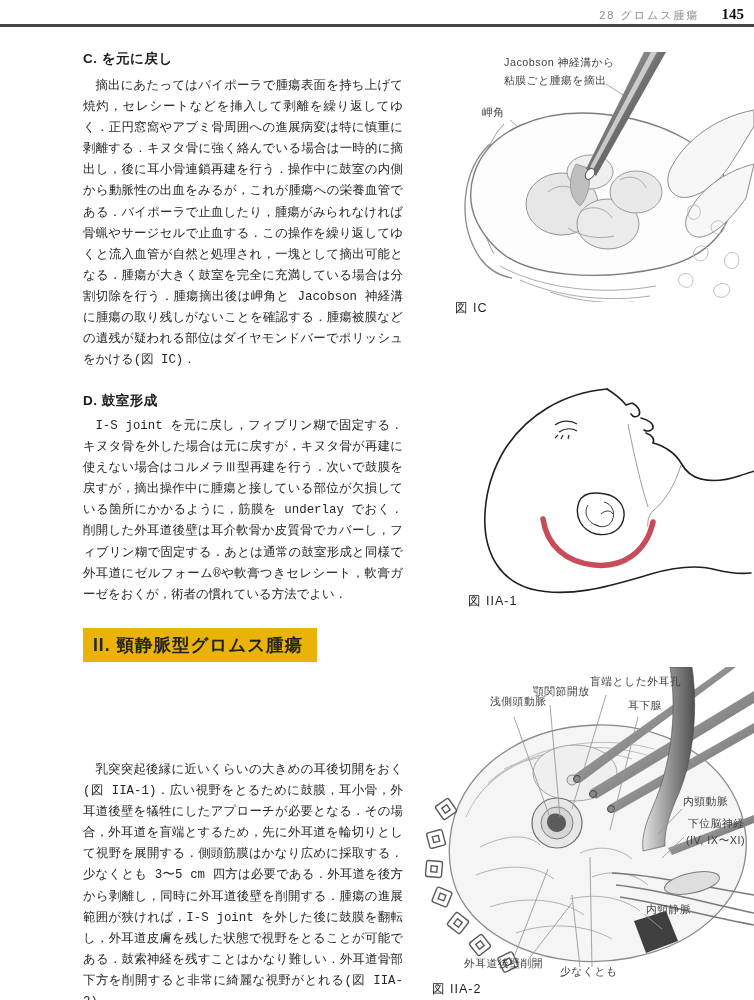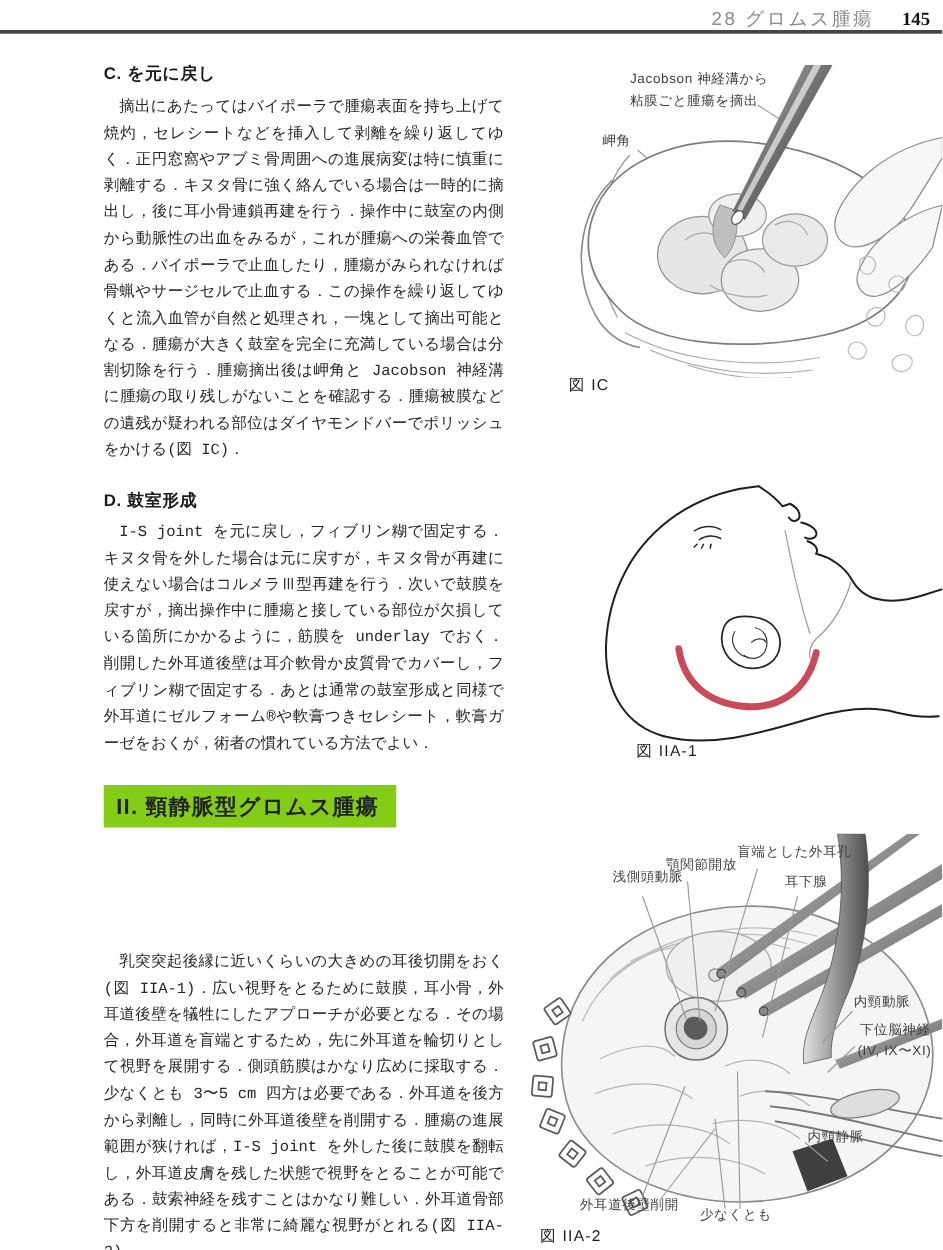--- a/index.html
+++ b/index.html
@@ -1,28 +1,28 @@
 <!DOCTYPE html>
 <html lang="ja"><head>
 <meta charset="utf-8">
 <style>
   html,body{margin:0;padding:0;background:#fff;}
   #page{position:relative;width:754px;height:1000px;background:#fff;overflow:hidden;
         font-family:"Liberation Sans","DejaVu Sans",sans-serif;color:#1d1d1d;}
   
   .running-head{position:absolute;top:6px;right:10px;display:flex;align-items:baseline;gap:22px;}
-  .rh-chapter{font-size:15px;color:#8b8b8b;letter-spacing:2px;}
+  .rh-chapter{font-size:11px;color:#8b8b8b;letter-spacing:2px;}
   .rh-page{font-family:"Liberation Serif","DejaVu Serif",serif;font-size:15px;font-weight:bold;color:#111;}
   .head-rule{position:absolute;top:24px;left:0;width:754px;height:3px;background:#454545;}
   
   .col-text{position:absolute;left:83px;width:320px;}
   .sec-head{font-size:13.5px;font-weight:bold;color:#1b1b1b;letter-spacing:.5px;}
   .body-text{font-family:Liberation Mono, monospace;font-size:12.4px;line-height:21.1px;
              text-align:justify;text-indent:1em;color:#262626;margin:0;}
-  .big-head{display:inline-block;background:#84cc16;color:#222;font-size:17.5px;font-weight:bold;
+  .big-head{display:inline-block;background:#eab308;color:#222;font-size:17.5px;font-weight:bold;
             padding:5px 14px 5px 10px;letter-spacing:1px;}
   
   .fig{position:absolute;}
   .fig-label{position:absolute;font-size:10.8px;color:#3f3f3f;letter-spacing:.5px;white-space:nowrap;}
   .fig-caption{position:absolute;font-size:12.5px;color:#1e1e1e;font-weight:500;letter-spacing:1px;}
   svg{display:block;}
   .ln{stroke:#999;stroke-width:.9;}
 </style>
 </head>
 <body>
@@ -141,21 +141,21 @@
       </g>
       <g fill="none" stroke="#3c3c3c" stroke-width="1">
         <path d="M133,122 C128,130 133,141 144,143"></path>
         <path d="M149,119 C157,121 161,129 157,138 C153,145 144,145 140,141"></path>
         <path d="M146,131 C150,127 156,127 158,131"></path>
       </g>
 
       <path d="M88,136 C92,163 111,179 139,182 C167,185 191,170 198,139" fill="none" stroke="#c94b59" stroke-width="5.5" stroke-linecap="round"></path>
     </svg>
   </div>
-  <div class="fig-caption" style="left:468px;top:593px;margin-left:41px;">図 IIA-1</div>
+  <div class="fig-caption" style="left:468px;top:593px;">図 IIA-1</div>
 
   <div class="fig" style="left:420px;top:667px;width:334px;height:312px;">
     <svg width="334" height="312" viewBox="0 0 334 312">
       <defs>
         <linearGradient id="gA" x1="0" y1="0" x2="1" y2="1">
           <stop offset="0" stop-color="#cfcfcf"></stop>
             <stop offset="1" stop-color="#4a4a4a"></stop>
         </linearGradient>
         <linearGradient id="gB" x1="0" y1="0" x2="1" y2="0">
           <stop offset="0" stop-color="#e3e3e3"></stop>

